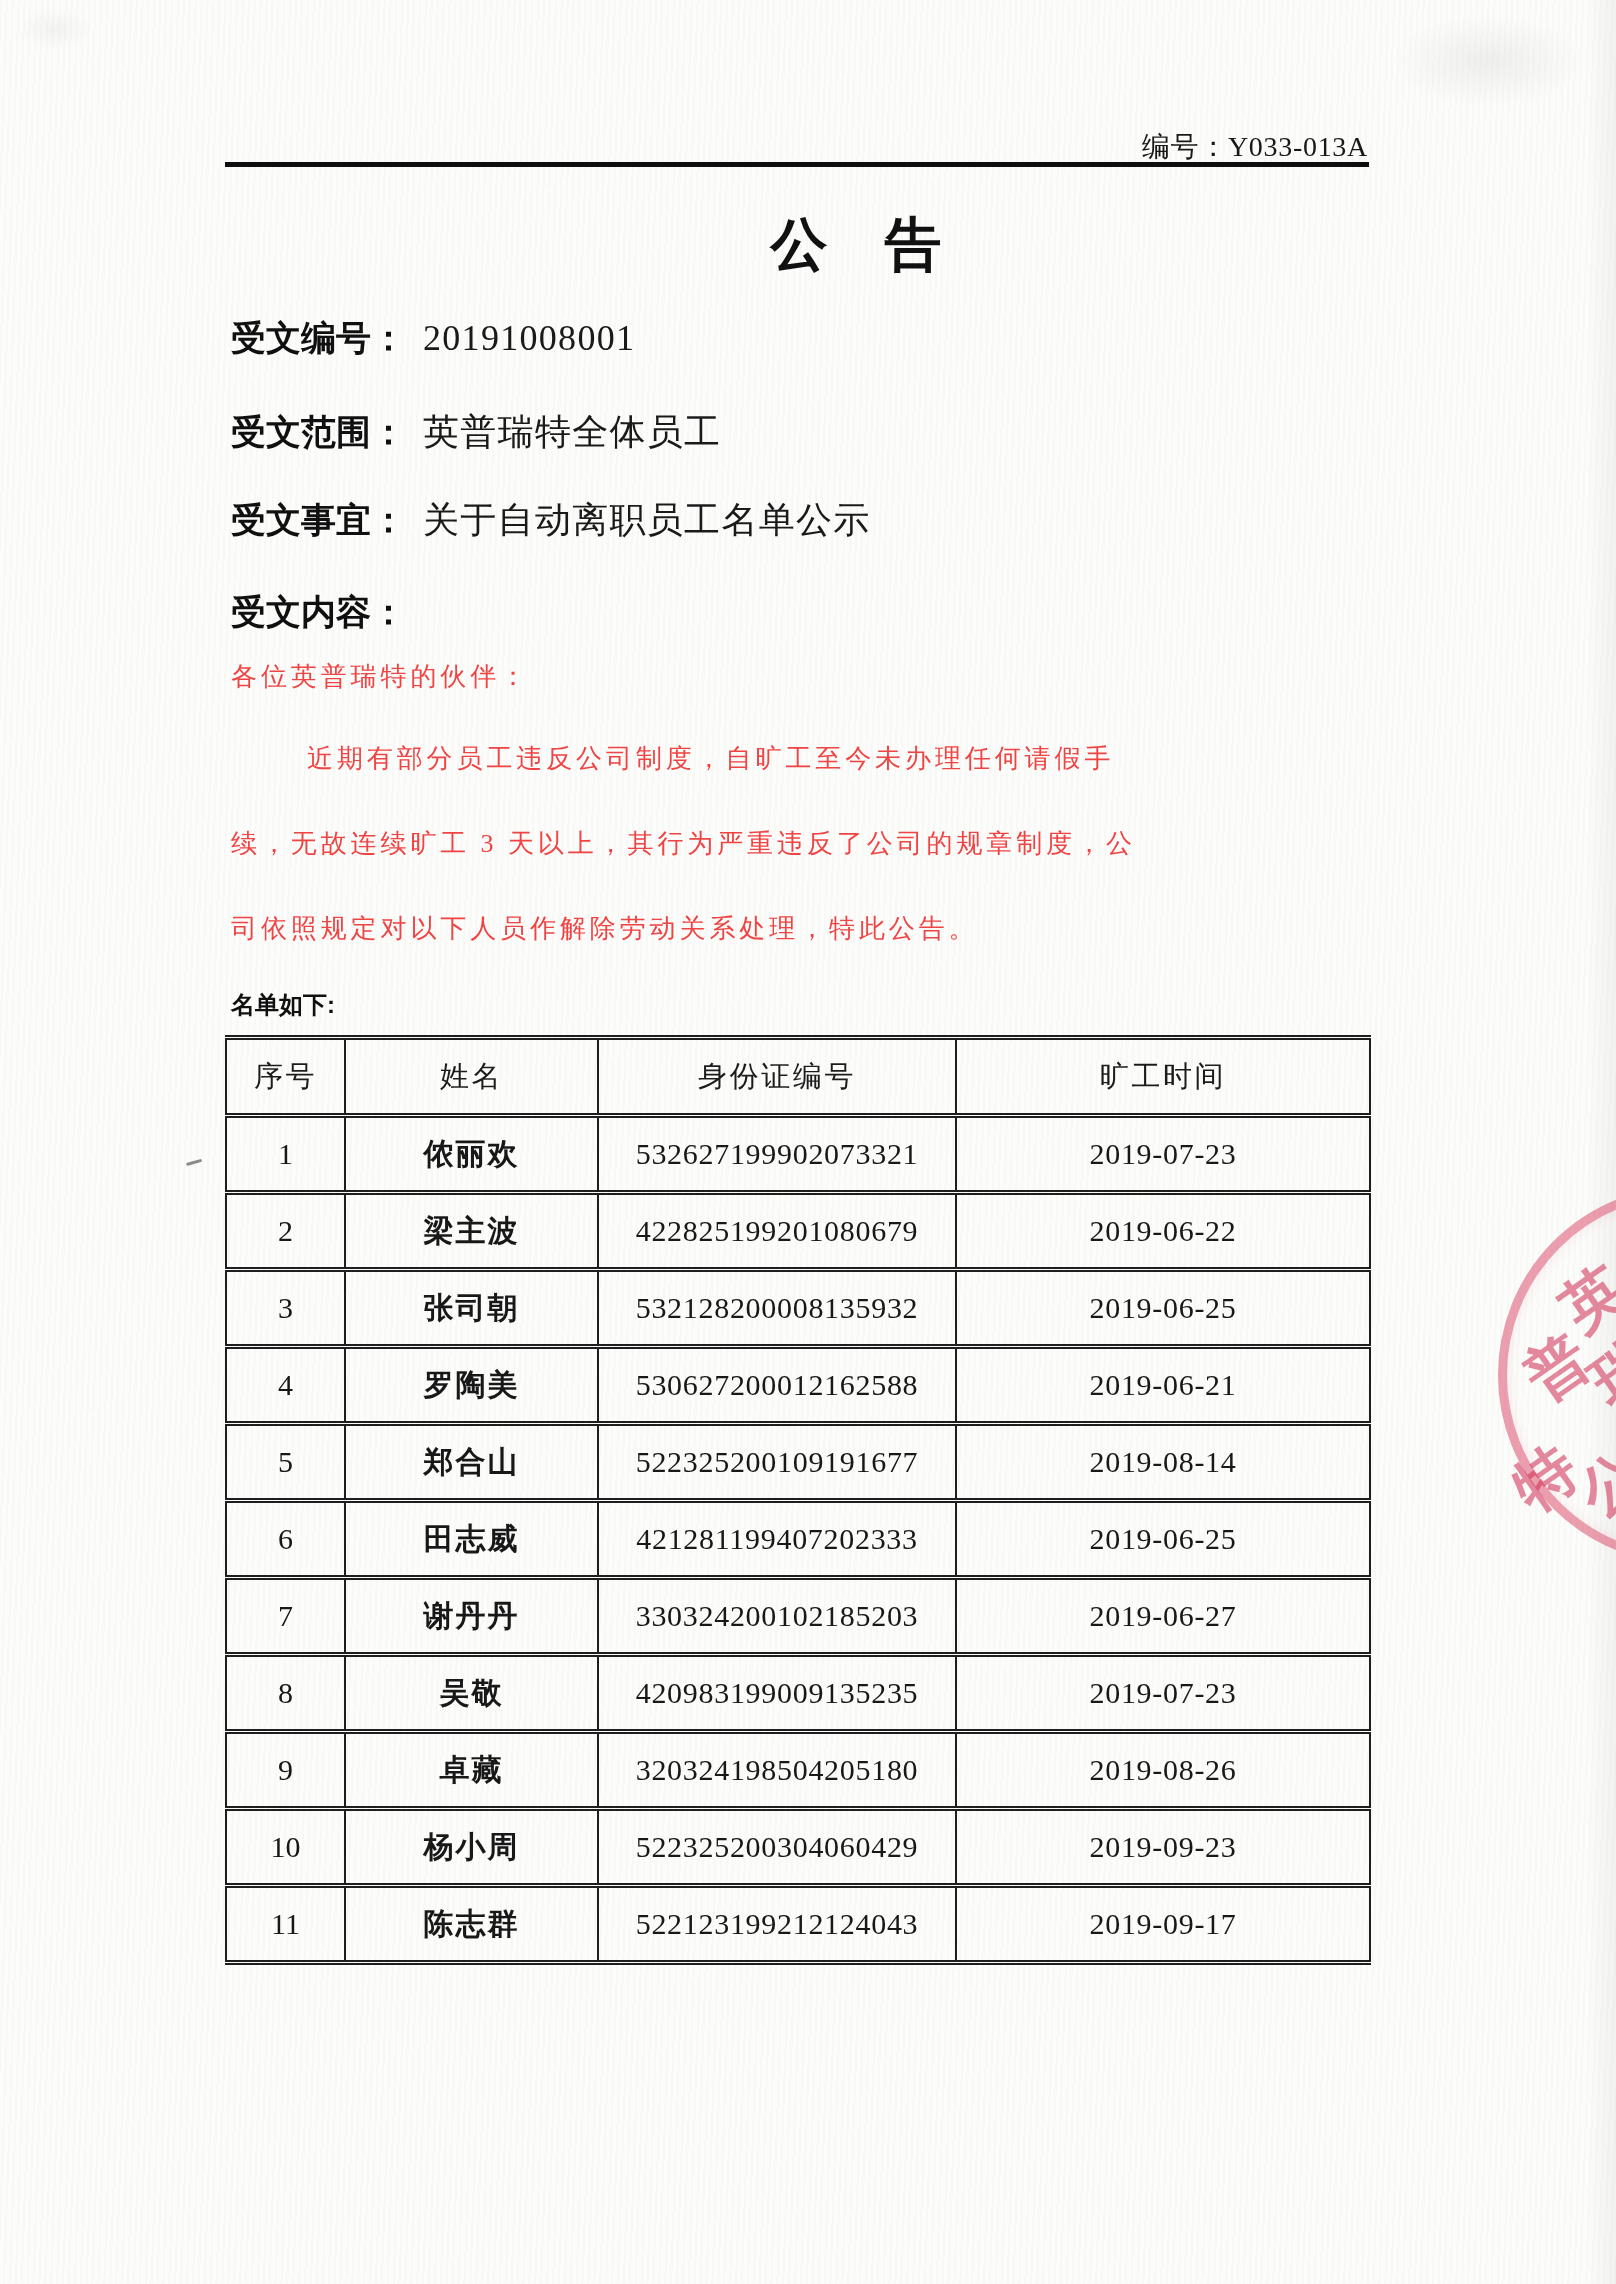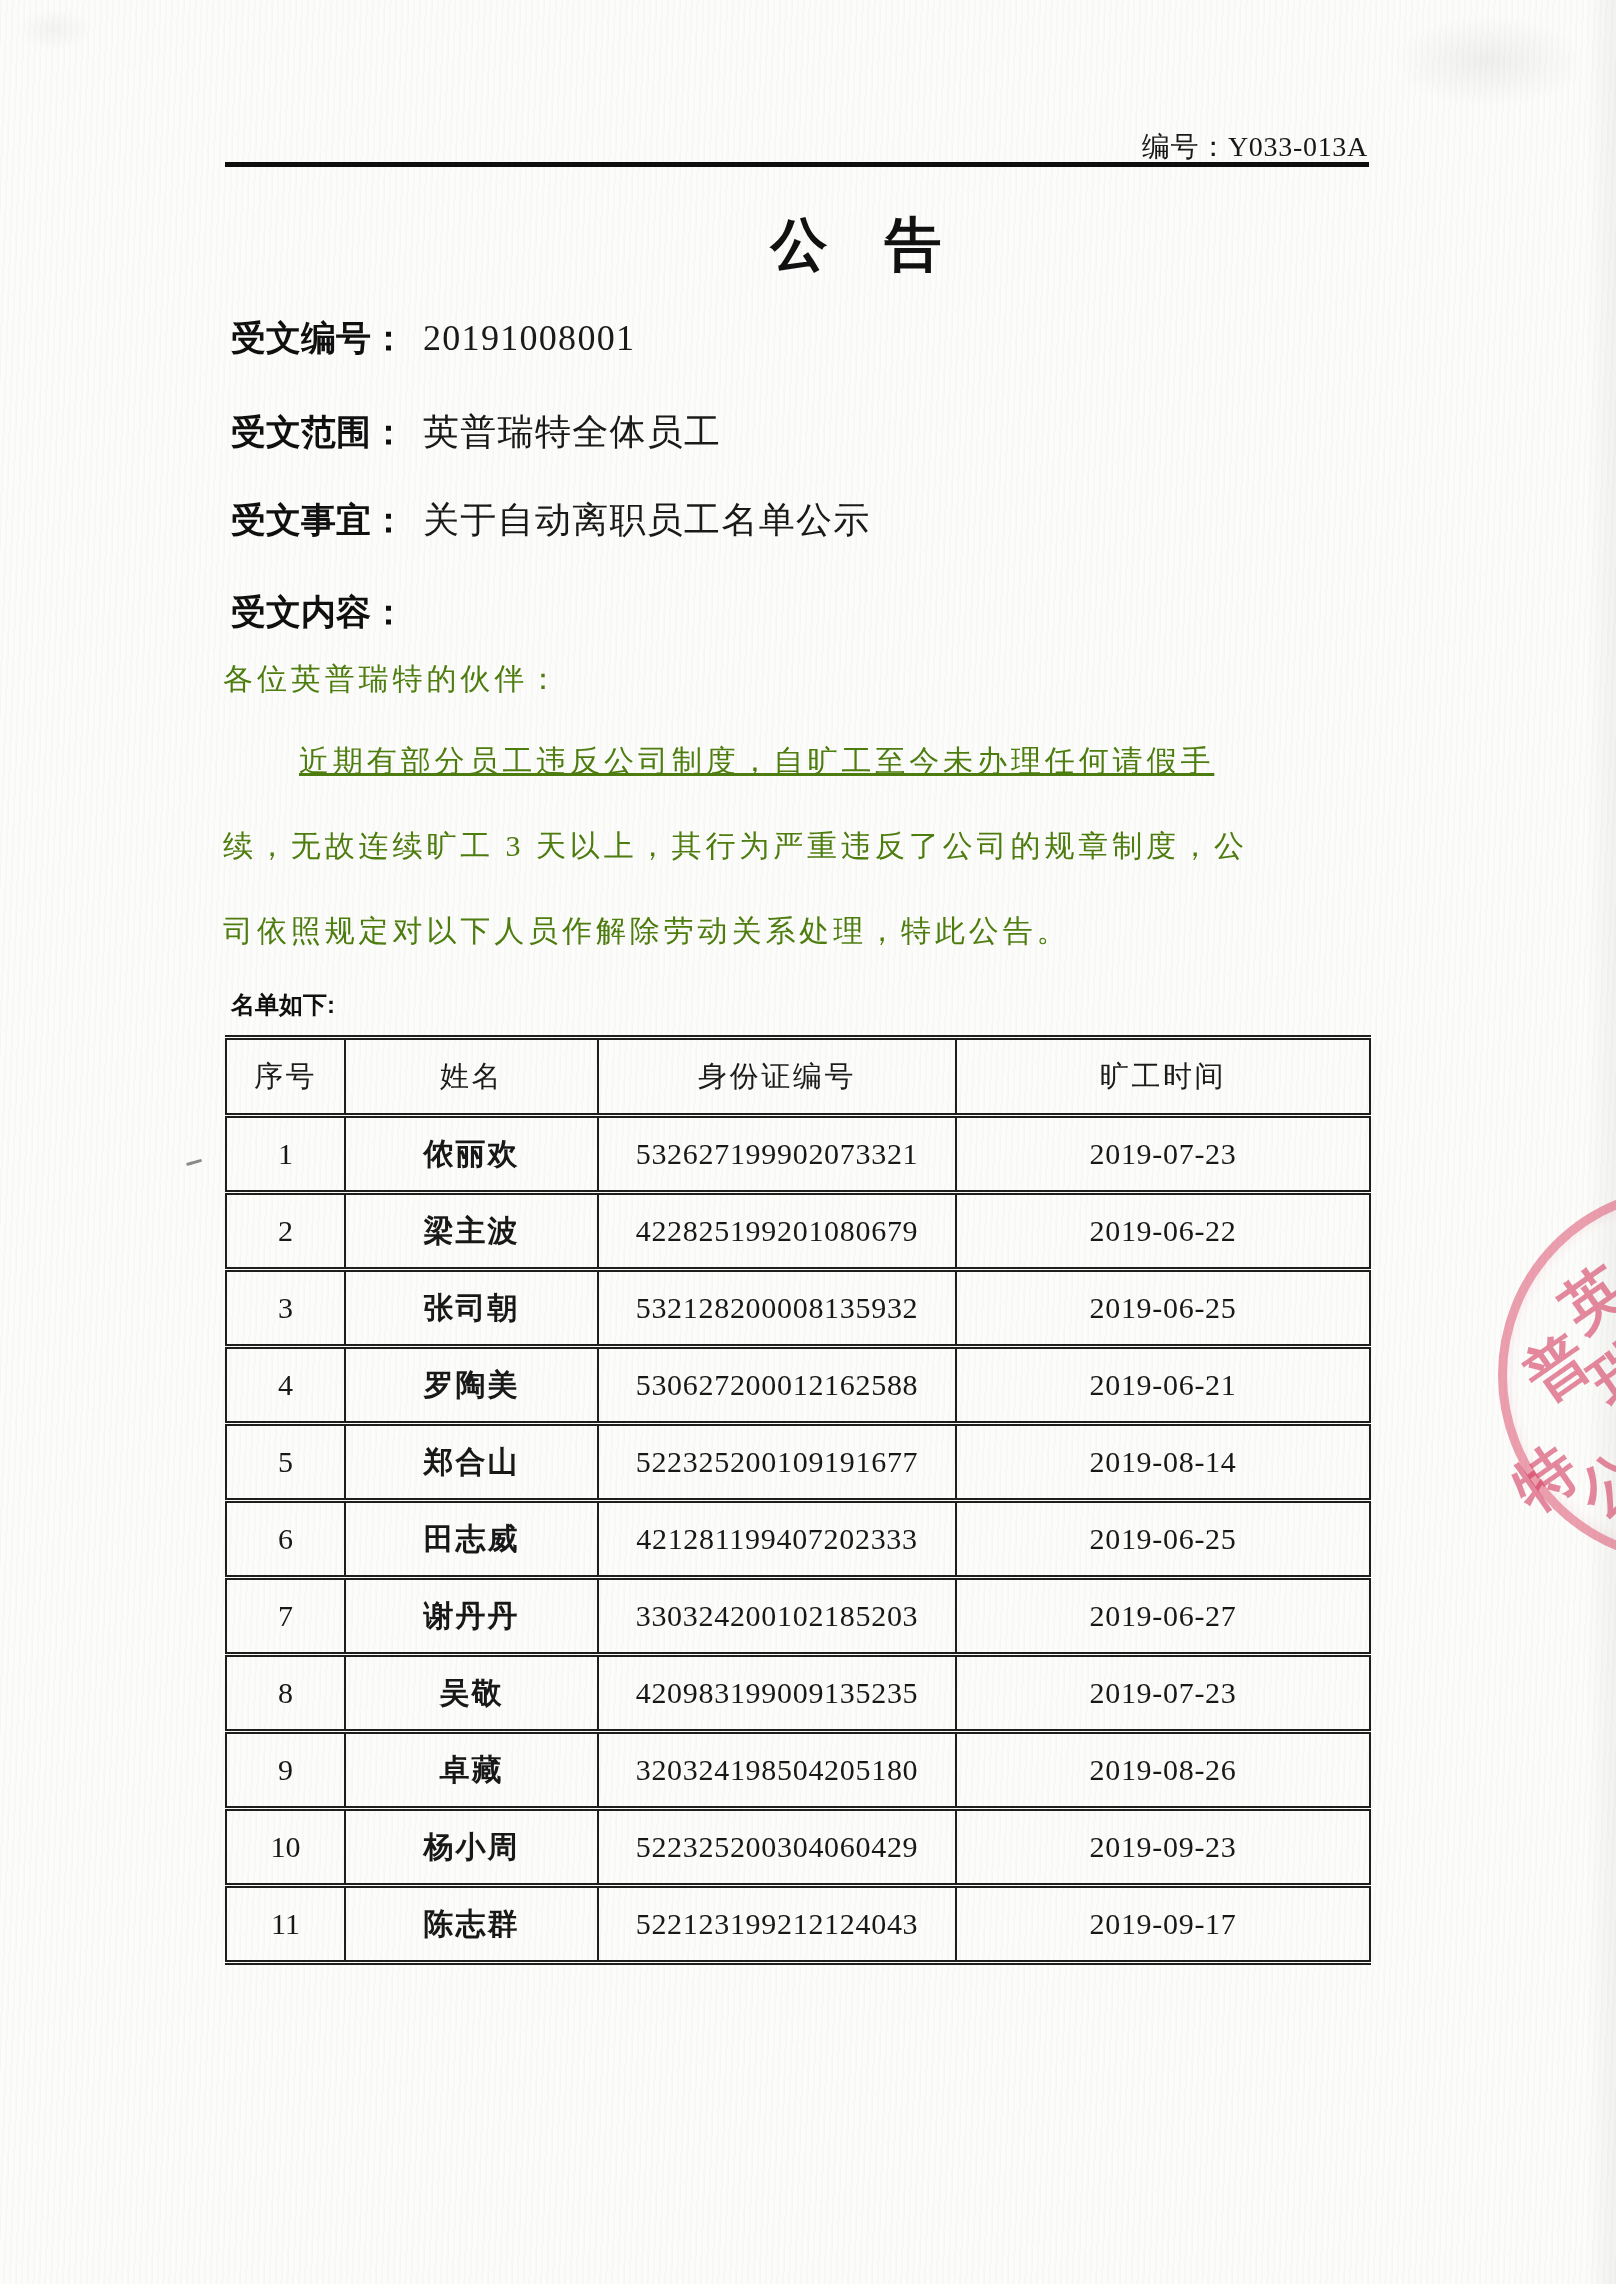--- a/index.html
+++ b/index.html
@@ -46,24 +46,24 @@
     position:absolute; left:231px; white-space:nowrap;
   }
   .m-label{
     font-family:"Liberation Sans","DejaVu Sans",sans-serif;
     font-weight:700; font-size:35px; color:#101010;
   }
   .m-value{
     font-size:36px; margin-left:17px; letter-spacing:1.3px; color:#1a1a1a;
   }
   .body-line{
-    position:absolute; left:223px; width:1143px;
-    font-size:30px; letter-spacing:3.9px; white-space:nowrap; color:#4d7c0f;
-  }
-  .body-line.indent{ text-indent:76px;text-decoration:underline; }
+    position:absolute; left:231px; width:1143px;
+    font-size:26px; letter-spacing:3.9px; white-space:nowrap; color:#ef4444;
+  }
+  .body-line.indent{ text-indent:76px; }
   .list-label{
     position:absolute; left:231px; top:989px;
     font-family:"Liberation Sans","DejaVu Sans",sans-serif;
     font-weight:700; font-size:24px; color:#101010;
   }
 
   table.notice{
     position:absolute; left:225px; top:1035px; width:1144px;
     border-collapse:collapse; table-layout:fixed;
   }

